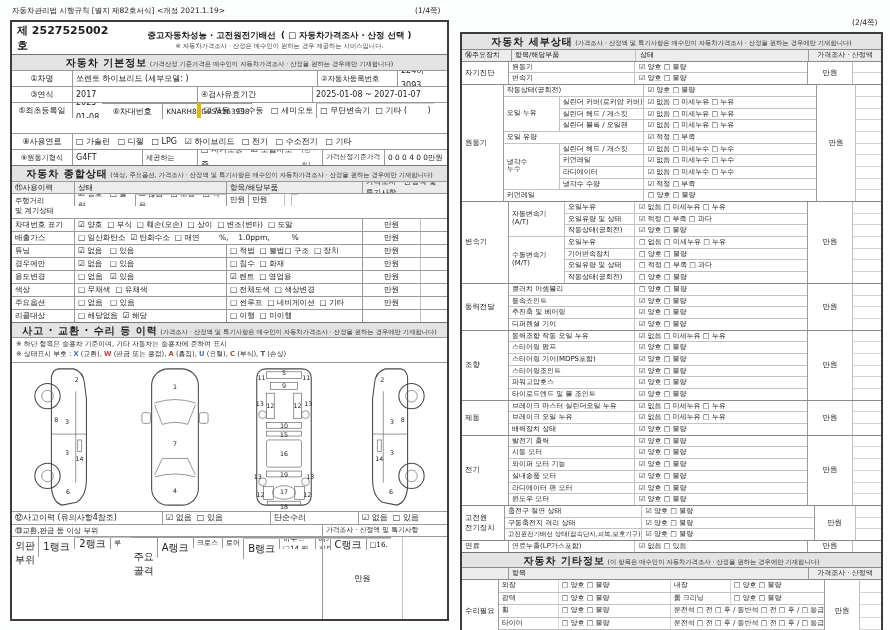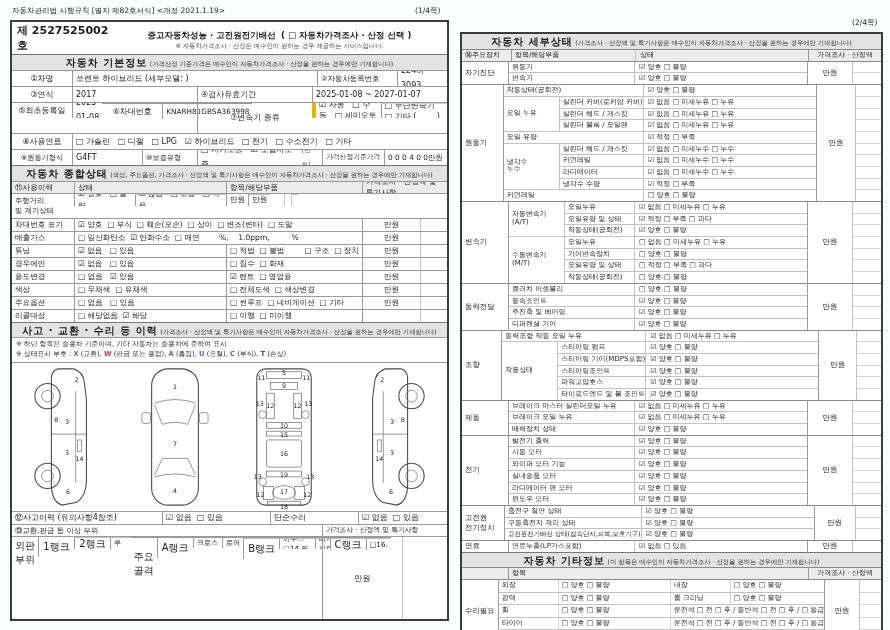--- a/index.html
+++ b/index.html
@@ -92,34 +92,33 @@
     <div class="col" style="width:185px">
       <div class="lr b16" style="border-top:none">
         <div class="c f ctr" style="width:60px">⑤최초등록일</div>
         <div class="c" style="flex:1">2025-01-08</div>
       </div>
       <div class="lr b16">
         <div class="c f ctr" style="width:60px">⑥차대번호</div>
         <div class="c" style="flex:1;font-size:7.3px">KNARH81GBSA363998</div>
       </div>
     </div>
-    <div class="c ctr" style="width:115px">⑦변속기 종류</div>
     <div class="col" style="flex:1">
       <div class="c f" style="height:15px;border-left:4px solid #eab308">☑ 자동   □ 수동   □ 세미오토</div>
       <div class="c f" style="height:15px;border-left:1px solid #9a9a9a;border-top:1px solid #d0d0d0">□ 무단변속기  □ 기타 (        )</div>
     </div>
   </div>
   <div class="lr b16">
     <div class="c f ctr" style="width:60px">⑧사용연료</div>
     <div class="c" style="flex:1">□ 가솔린   □ 디젤   □ LPG   ☑ 하이브리드   □ 전기   □ 수소전기   □ 기타</div>
   </div>
   <div class="lr b16">
     <div class="c f ctr" style="width:60px;font-size:7.2px">⑨원동기형식</div>
     <div class="c" style="width:70px">G4FT</div>
-    <div class="c" style="width:55px;font-size:7.2px">⑩보증유형</div>
+    <div class="c" style="width:55px;font-size:7.2px">제공하는</div>
     <div class="c" style="width:125px"><span>□ 자가보증   ☑ 보험사보증</span>&nbsp;<span style="font-size:6.3px;color:#555">[한화]</span></div>
     <div class="c" style="width:62px;font-size:6.8px">가격산정기준가격</div>
     <div class="c" style="flex:1;font-size:7.4px">0 0 0 4 0 0만원</div>
   </div>
 
   <div class="bar"><b>자동차 종합상태</b> <span>(색상, 주요옵션, 가격조사 · 산정액 및 특기사항은 매수인이 자동차가격조사 · 산정을 원하는 경우에만 기재합니다)</span></div>
 
   <div class="comp">
     <div class="lr chead">
       <div class="c f" style="width:62px">⑪사용이력</div>
@@ -151,21 +150,21 @@
     </div>
     <div class="lr c12">
       <div class="c f" style="width:62px">배출가스</div>
       <div class="c" style="width:288px">□ 일산화탄소  ☑ 탄화수소  □ 매연        %,    1.0ppm,         %</div>
       <div class="c ctr" style="width:58px">만원</div>
       <div class="c" style="flex:1;border-left:1px solid #c2c2c2"></div>
     </div>
     <div class="lr c12">
       <div class="c f" style="width:62px">튜닝</div>
       <div class="c" style="width:152px">☑ 없음   □ 있음</div>
-      <div class="c" style="width:136px;justify-content:space-between"><span>□ 적법  □ 불법</span><span>□ 구조  □ 장치</span></div>
+      <div class="c" style="width:136px;"><span>□ 적법  □ 불법</span><span>□ 구조  □ 장치</span></div>
       <div class="c ctr" style="width:58px">만원</div>
       <div class="c" style="flex:1;border-left:1px solid #c2c2c2"></div>
     </div>
     <div class="lr c12">
       <div class="c f" style="width:62px">경우에만</div>
       <div class="c" style="width:152px">☑ 없음   □ 있음</div>
       <div class="c" style="width:136px">□ 침수  □ 화재</div>
       <div class="c ctr" style="width:58px">만원</div>
       <div class="c" style="flex:1;border-left:1px solid #c2c2c2"></div>
     </div>
@@ -529,21 +528,20 @@
   </div>
 
   <div class="grp">
     <div class="glab">조향</div>
     <div class="gbody">
       <div class="dr">
           <div class="di">동력조향 작동 오일 누유</div>
           <div class="ds">☑ 없음  □ 미세누유  □ 누유</div>
         </div>
       <div class="sb">
-        <div class="sbl">작동상태</div>
         <div class="sbr">
           <div class="dr">
               <div class="di">스티어링 펌프</div>
               <div class="ds">☑ 양호  □ 불량</div>
             </div>
           <div class="dr">
               <div class="di">스티어링 기어(MDPS포함)</div>
               <div class="ds">☑ 양호  □ 불량</div>
             </div>
           <div class="dr">

